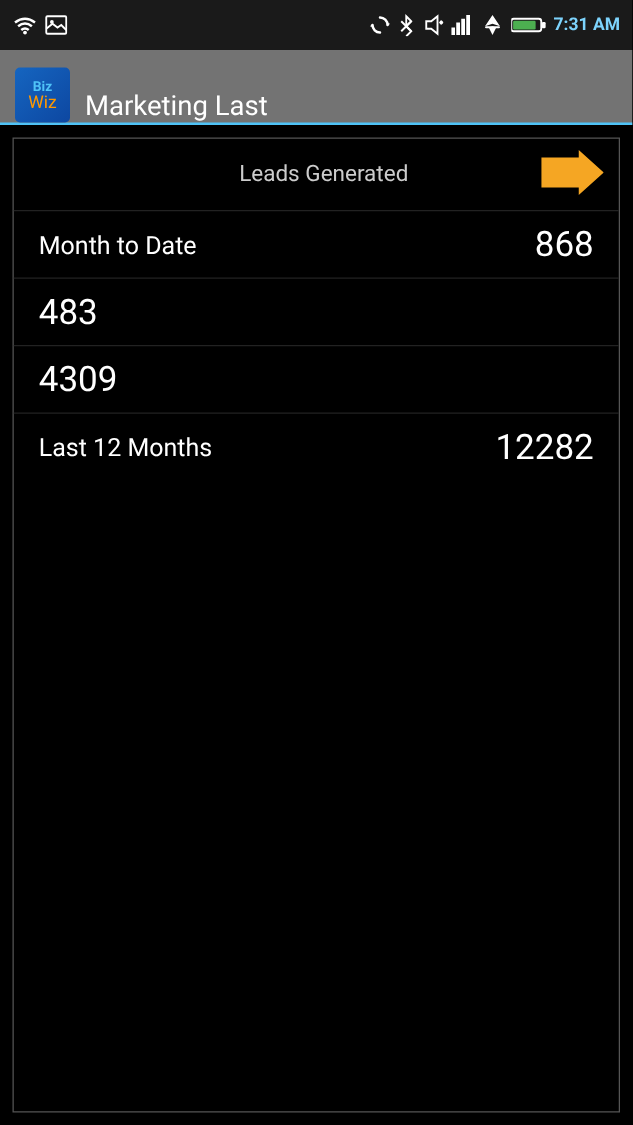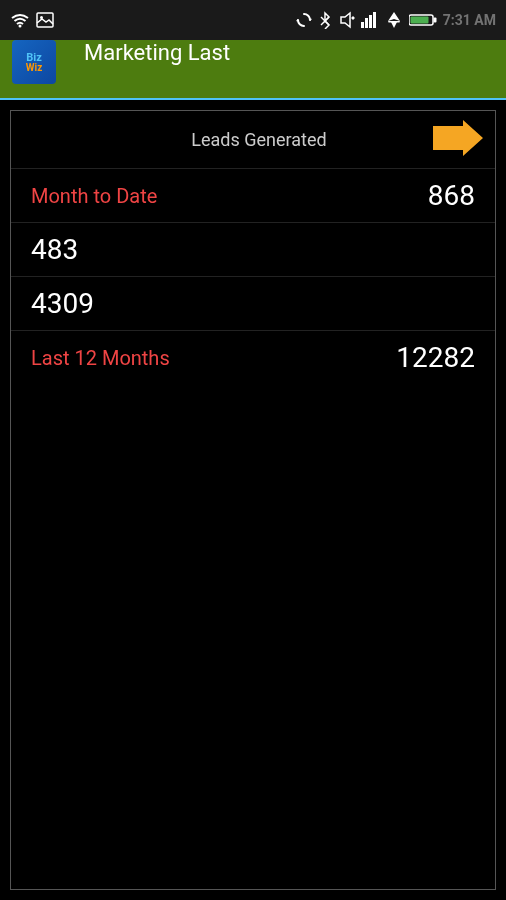--- a/index.html
+++ b/index.html
@@ -34,32 +34,32 @@
       display: flex;
       align-items: center;
       gap: 6px;
       font-size: 13px;
       color: #fff;
     }
 
     .status-time {
       font-size: 14px;
       font-weight: bold;
-      color: #737373;
+      color: #7dd3fc;
     }
 
     
     .app-header {
       width: 100%;
       height: 60px;
-      background: #4d7c0f;
-      display: flex;
-      align-items: flex-start;
+      background: #737373;
+      display: flex;
+      align-items: flex-end;
       padding: 0 12px;
-      gap: 28px;
+      gap: 12px;
       border-bottom: 2px solid #4fc3f7;
     }
 
     .logo-container {
       width: 44px;
       height: 44px;
       background: linear-gradient(135deg, #1565c0, #0d47a1);
       border-radius: 4px;
       display: flex;
       align-items: center;
@@ -68,22 +68,22 @@
     }
 
     .logo-text-biz {
       font-size: 11px;
       font-weight: bold;
       color: #4fc3f7;
       line-height: 1;
     }
 
     .logo-text-wiz {
-      font-size: 10px;
-      font-weight: bold;
+      font-size: 14px;
+      font-weight: normal;
       color: #ff9800;
       line-height: 1;
     }
 
     .app-title {
       font-size: 22px;
       font-weight: normal;
       color: #fff;
     }
 
@@ -144,21 +144,21 @@
     .kpi-row {
       display: flex;
       justify-content: space-between;
       align-items: center;
       padding: 10px 20px 10px 20px;
       border-top: 1px solid #222;
     }
 
     .kpi-label {
       font-size: 20px;
-      color: #ef4444;
+      color: #ffffff;
       font-weight: normal;
     }
 
     .kpi-value {
       font-size: 28px;
       color: #ffffff;
       font-weight: normal;
     }
   </style>
 </head>

